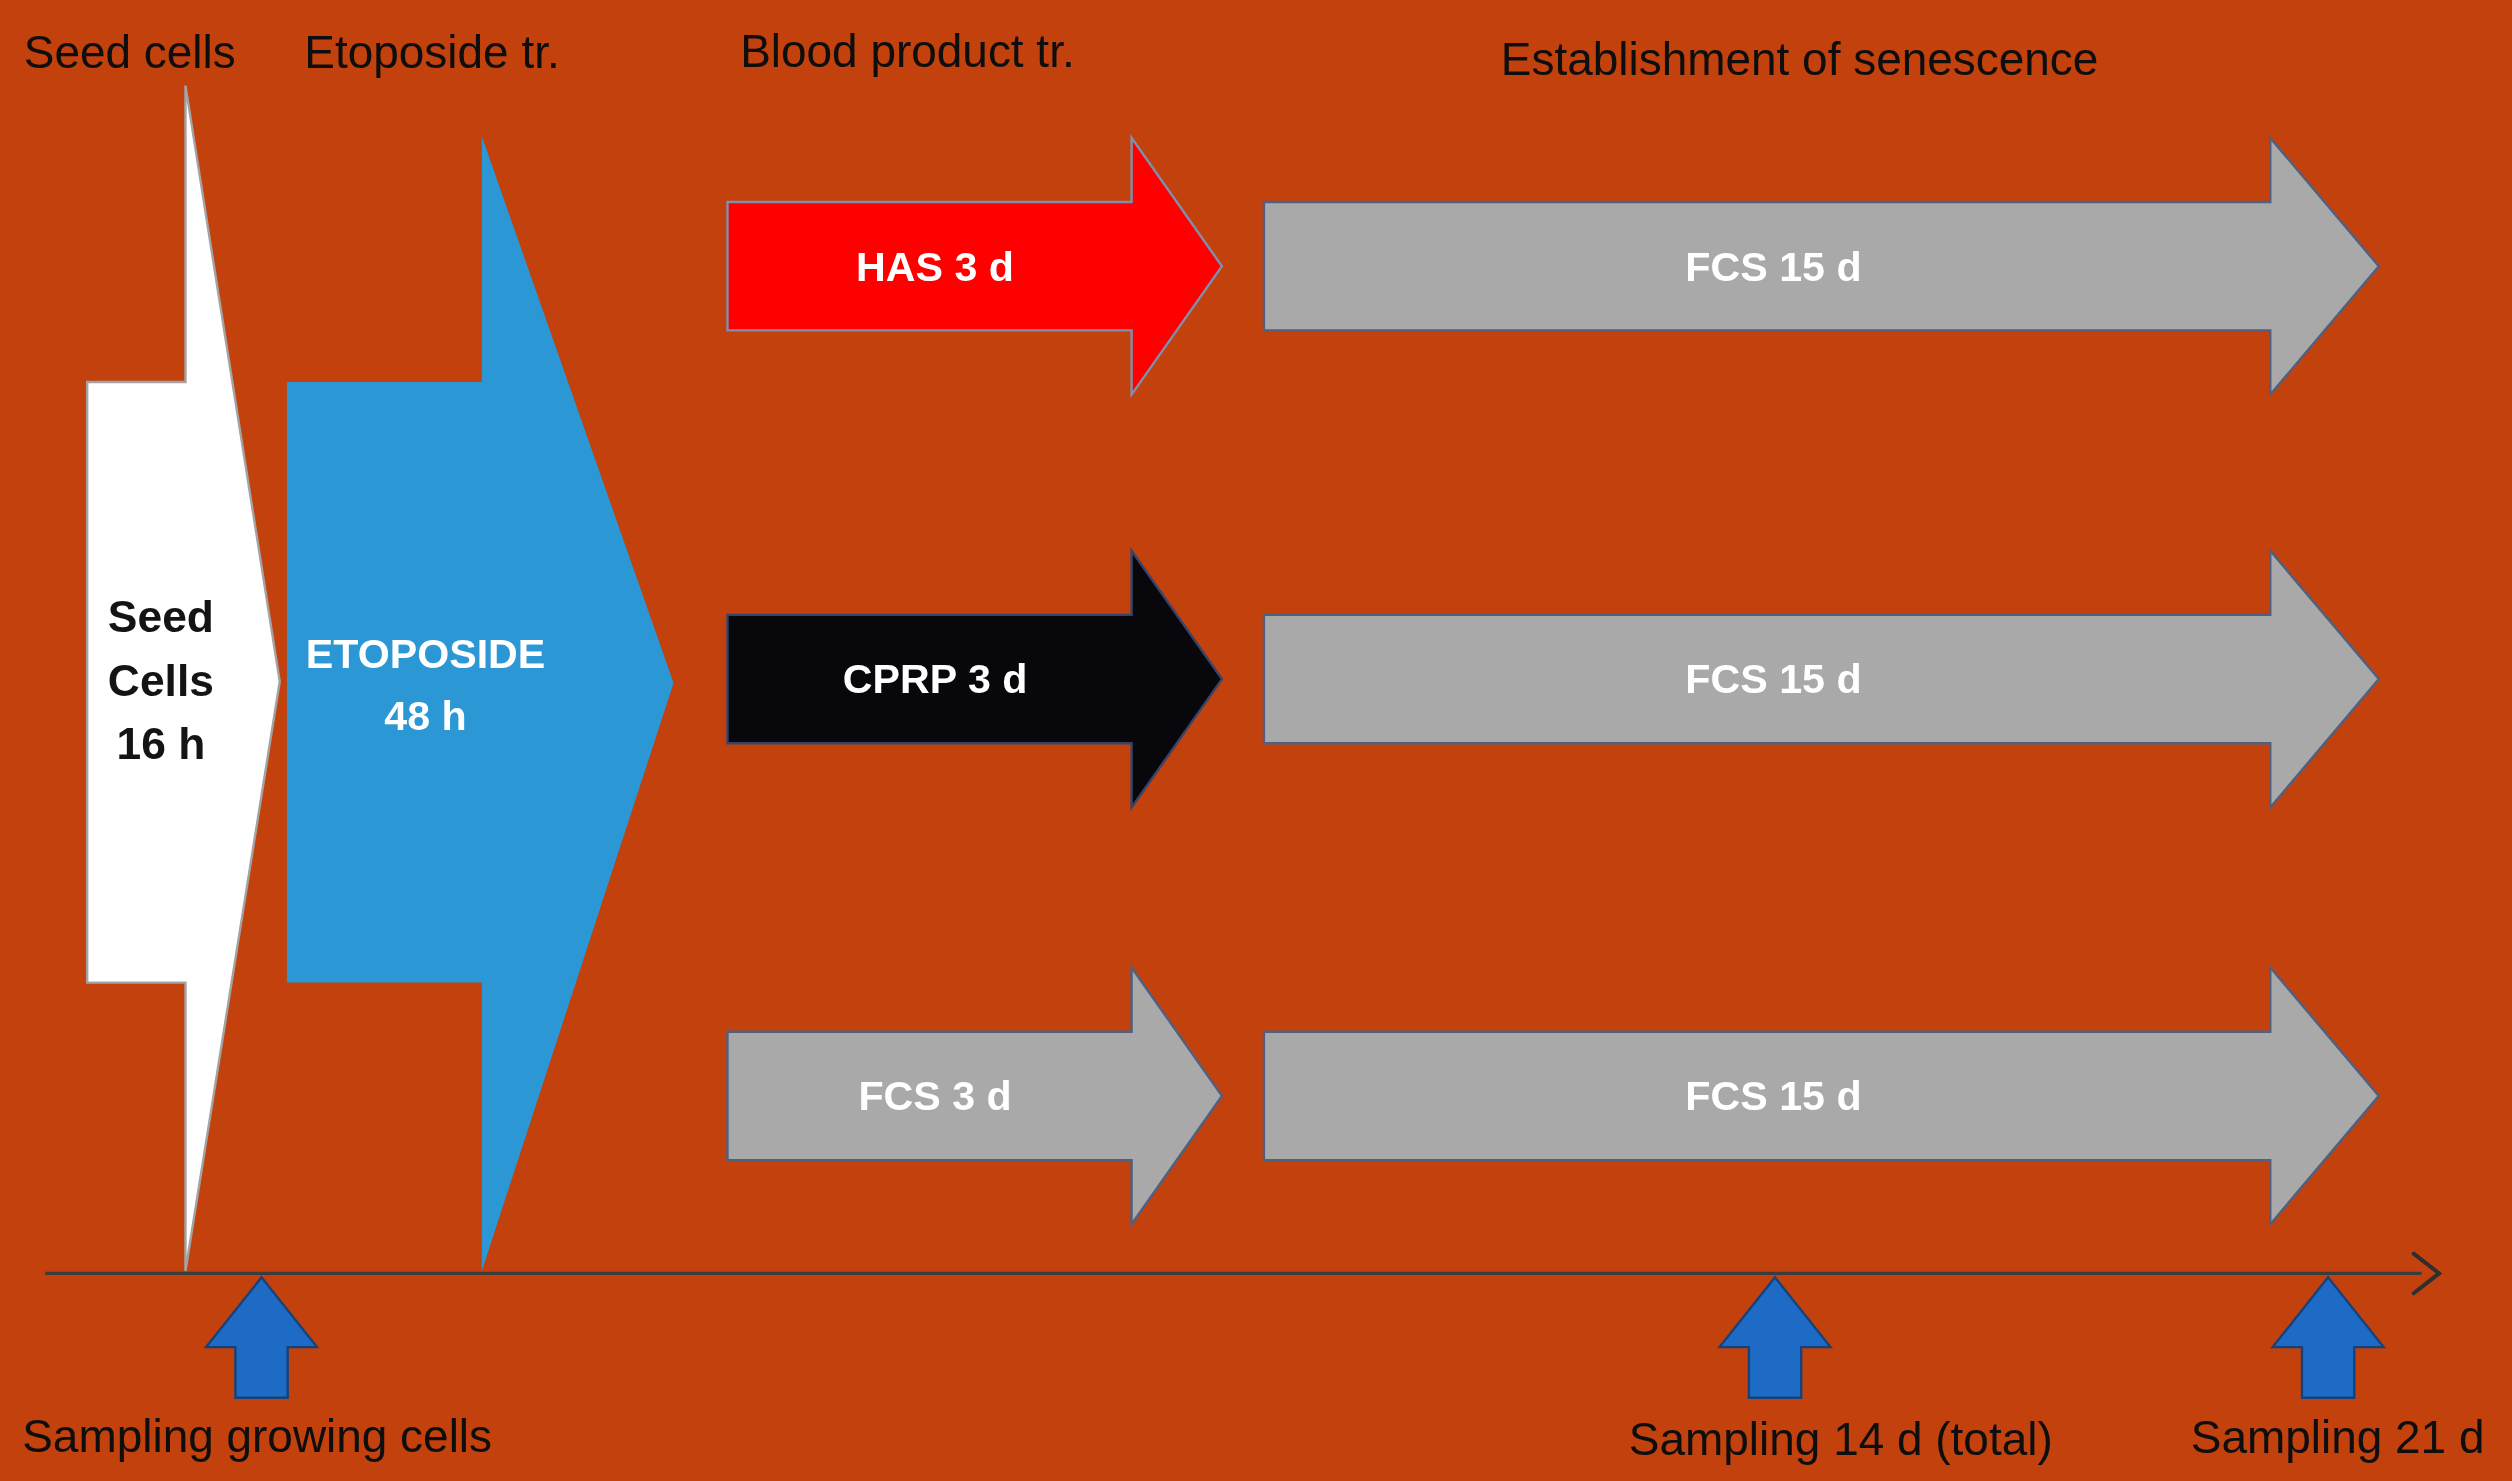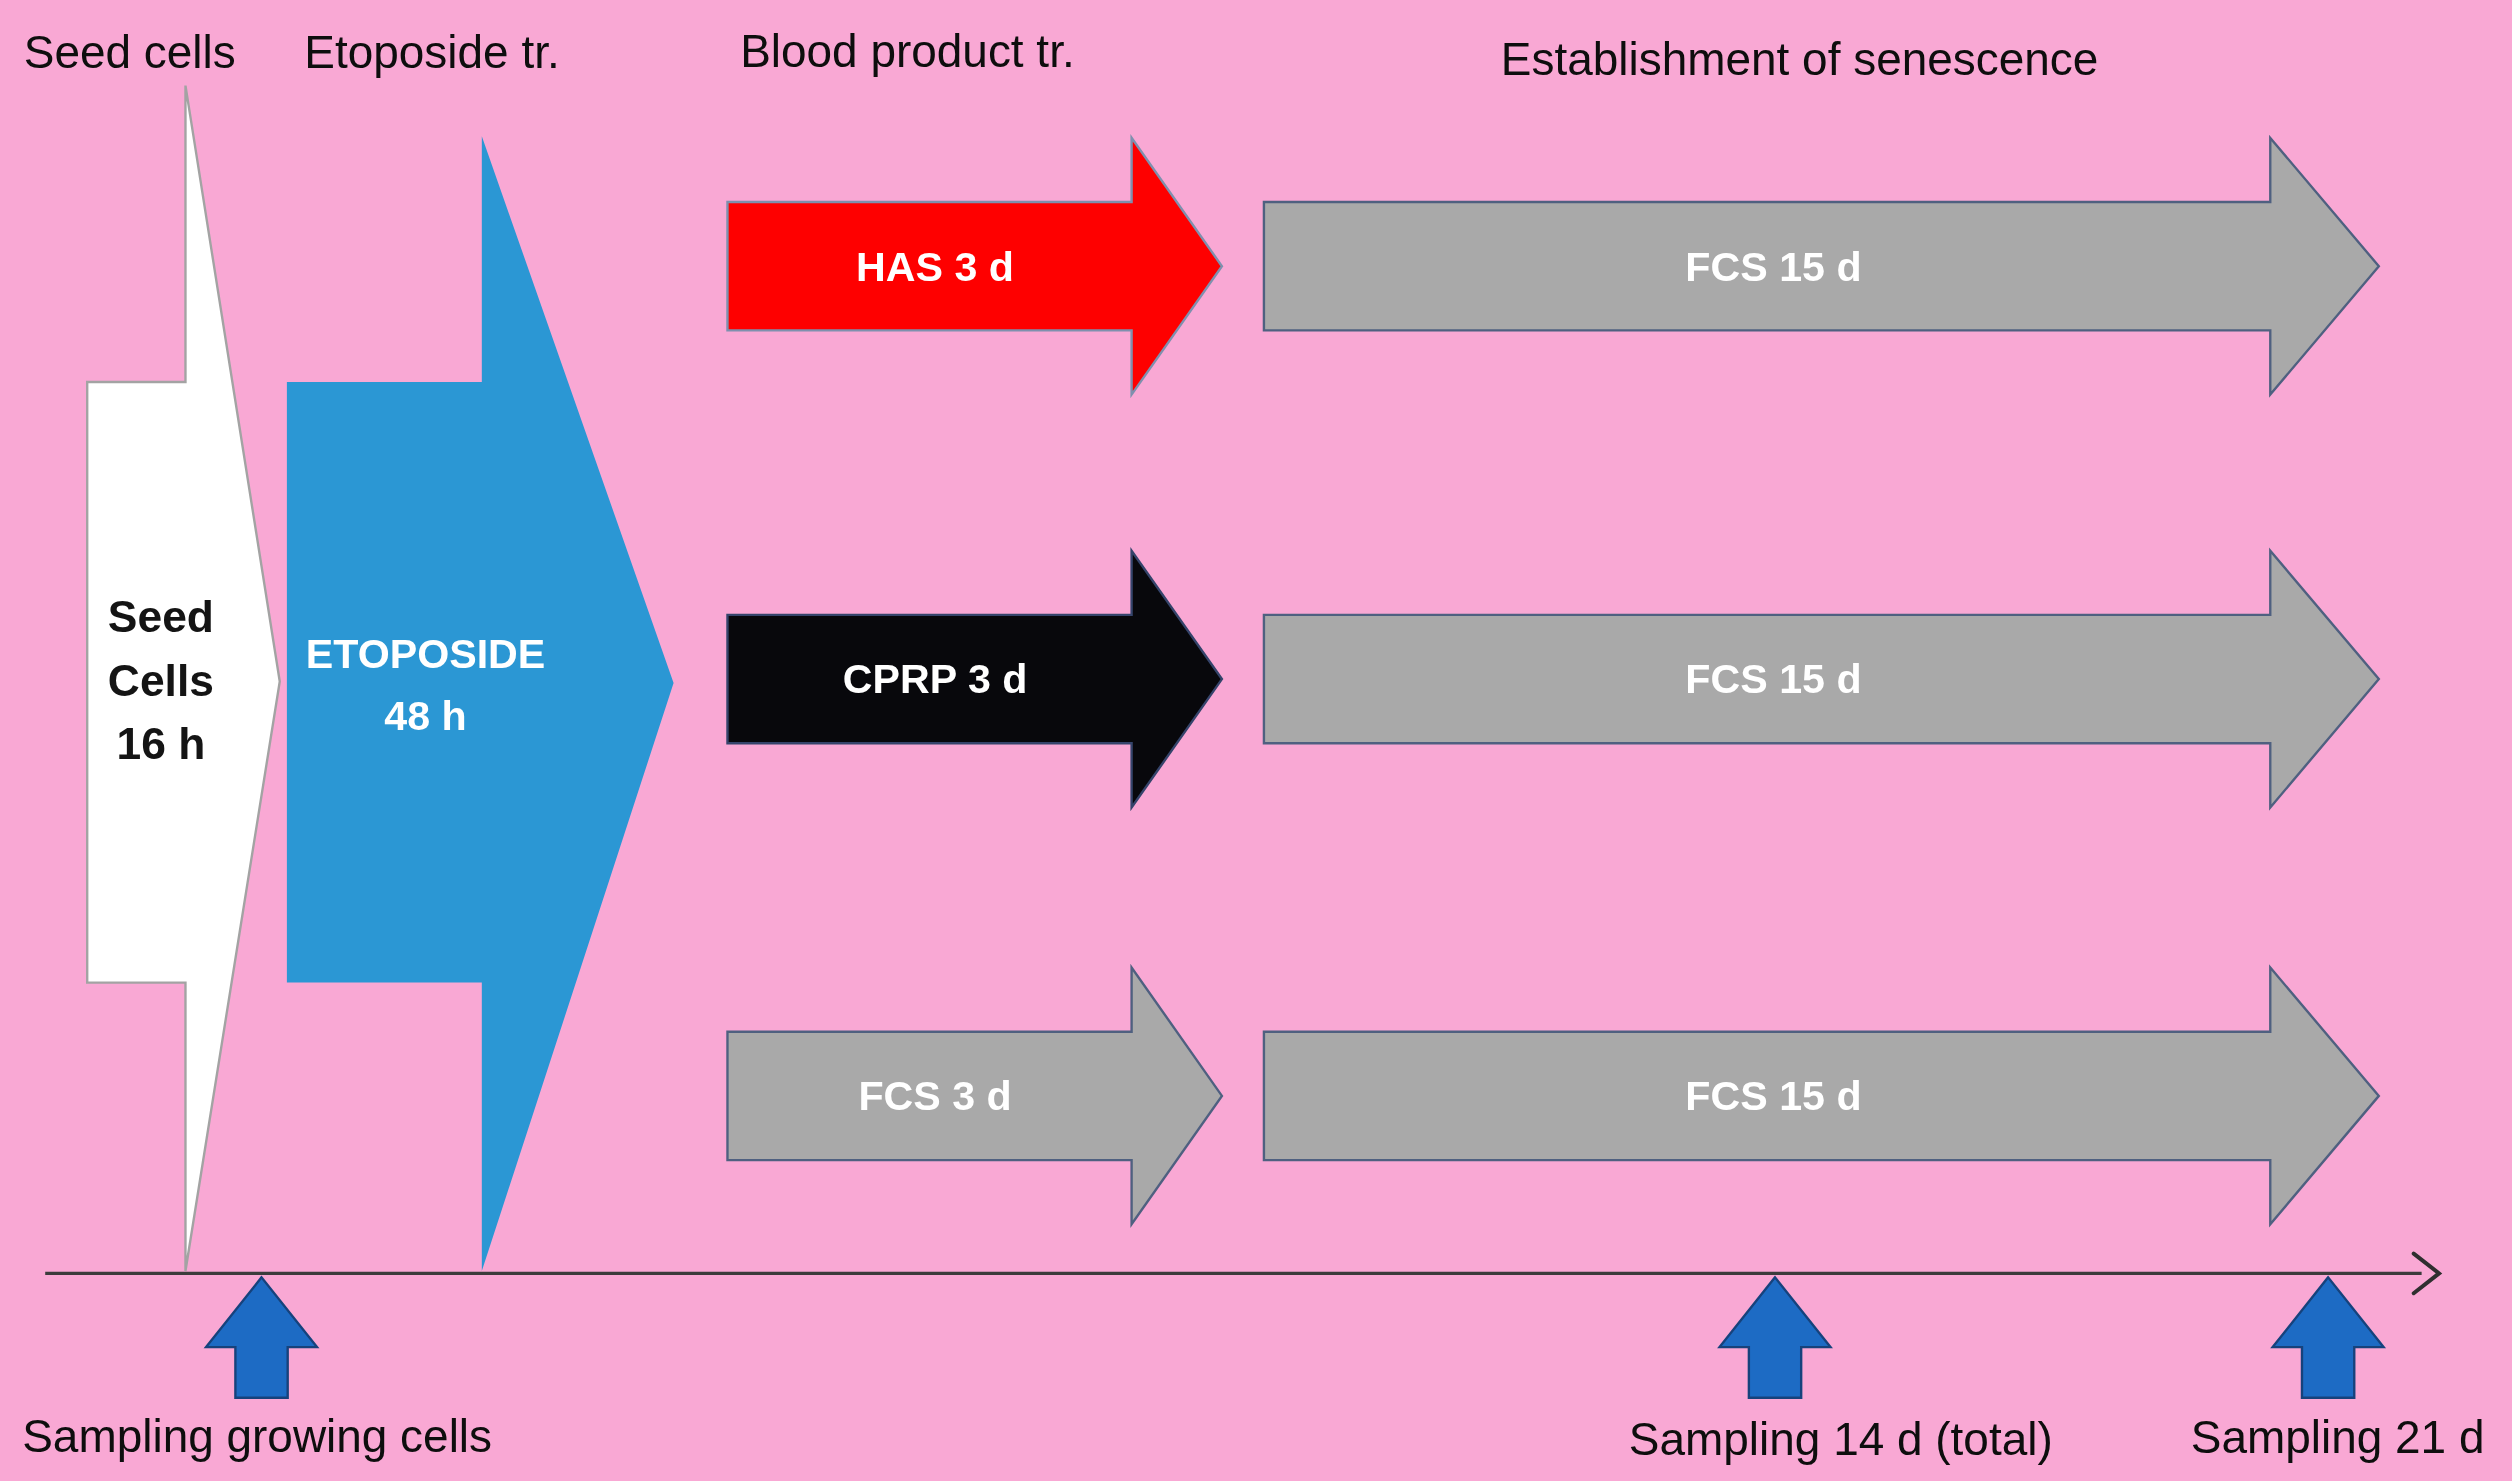--- a/index.html
+++ b/index.html
@@ -4,21 +4,21 @@
 <style>
   html, body {
     margin: 0;
     padding: 0;
     background: #ffffff;
   }
   #figure {
     position: relative;
     width: 2512px;
     height: 1481px;
-    background: #f9a8d4;
+    background: #c2410c;
     overflow: hidden;
   }
   svg { display: block; }
   text {
     font-family: "Liberation Sans", sans-serif;
   }
   .header {
     font-size: 58px;
     fill: #0e0e0e;
   }

